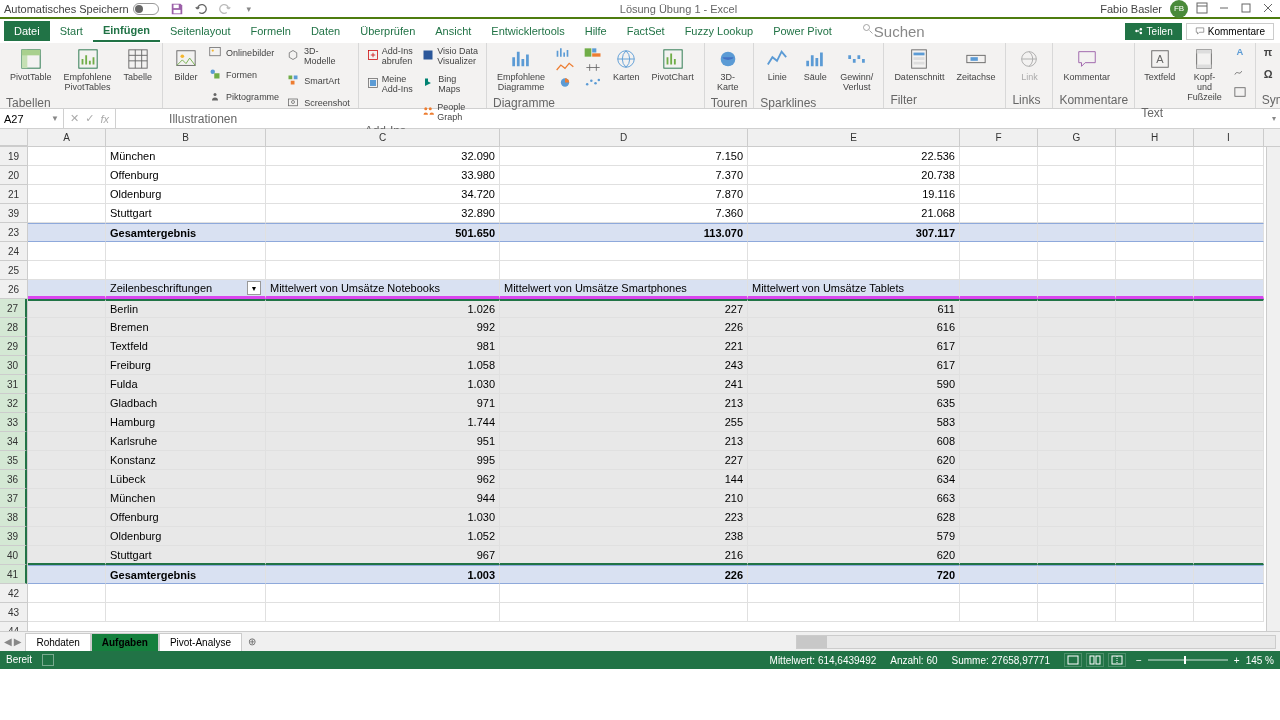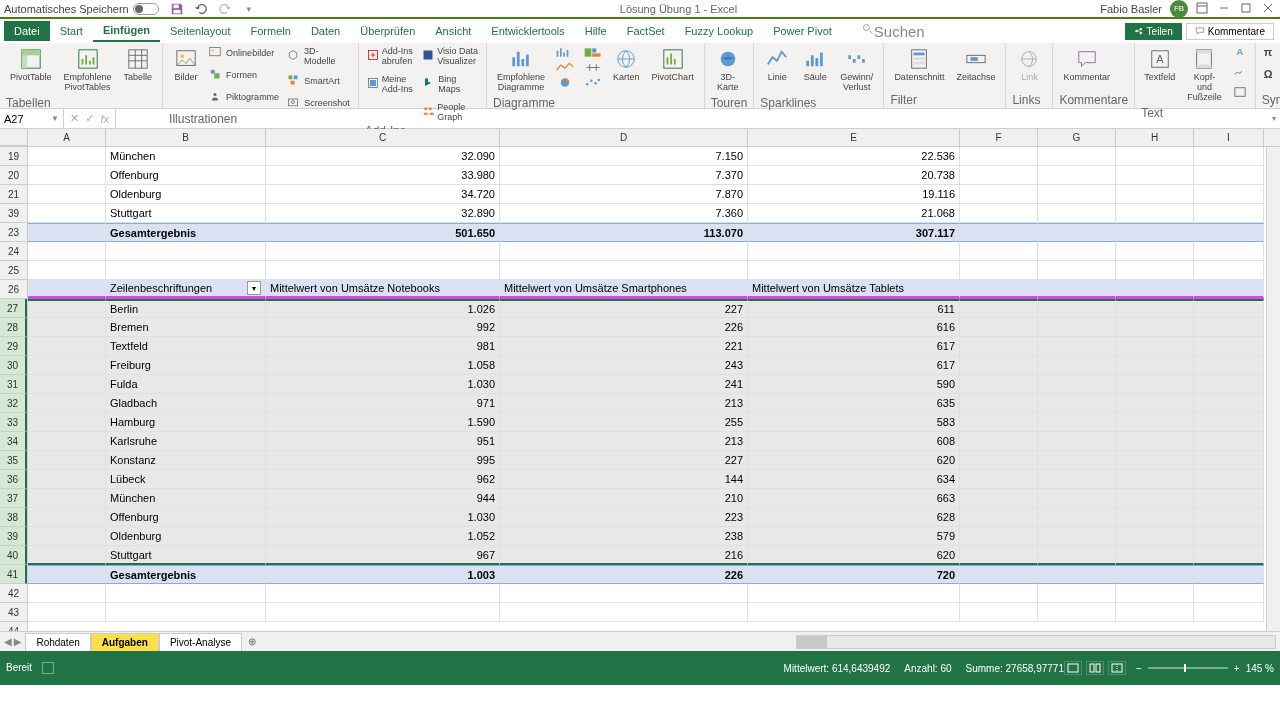--- a/index.html
+++ b/index.html
@@ -74,30 +74,30 @@
 .c-E { width: 212px; }
 .c-F { width: 78px; }
 .c-G { width: 78px; }
 .c-H { width: 78px; }
 .c-I { width: 70px; }
 
 
 .sheet-bar { height: 20px; background: #f0f0f0; border-top: 1px solid #ccc; display: flex; align-items: center; font-size: 10px; }
 .sheet-nav { display: flex; gap: 2px; padding: 0 4px; color: #888; }
 .sheet-tab { padding: 3px 10px; border: 1px solid #ccc; background: #fff; cursor: pointer; border-bottom: none; }
-.sheet-tab.active { background: #fde047; font-weight: 600; }
+.sheet-tab.active { background: #15803d; font-weight: 600; }
 .sheet-add { padding: 0 6px; color: #666; cursor: pointer; }
 .sheet-scroll { flex: 1; display: flex; justify-content: flex-end; padding-right: 4px; }
 .hscroll { width: 480px; height: 14px; background: #e8e8e8; border: 1px solid #ccc; position: relative; }
 .hscroll::before { content: ''; position: absolute; left: 0; width: 30px; height: 100%; background: #c8c8c8; }
 
 
-.status-bar { height: 34px; background: #217346; color: #fff; display: flex; align-items: center; font-size: 10px; padding: 0 6px; }
+.status-bar { height: 18px; background: #217346; color: #fff; display: flex; align-items: center; font-size: 10px; padding: 0 6px; }
 .status-bar .left { flex: 1; display: flex; gap: 10px; }
-.status-bar .stats { display: flex; gap: 14px; }
+.status-bar .stats { display: flex; gap: 14px; margin-right: 14px; }
 .status-bar .views { display: flex; gap: 4px; }
 .status-bar .view-btn { width: 18px; height: 14px; border: 1px solid #fff3; display: flex; align-items: center; justify-content: center; }
 .status-bar .zoom { display: flex; align-items: center; gap: 6px; margin-left: 10px; }
 .status-bar .slider { width: 80px; height: 2px; background: #fff6; position: relative; }
 .status-bar .slider::after { content: ''; position: absolute; left: 45%; top: -3px; width: 2px; height: 8px; background: #fff; }
 
 .scroll-v { position: absolute; right: 0; top: 18px; width: 14px; height: 484px; background: #f0f0f0; border-left: 1px solid #ccc; }
 
 svg { display: block; }
 </style>
@@ -783,21 +783,21 @@
           <div class="cell c-D num">213</div>
           <div class="cell c-E num">635</div>
           <div class="cell c-F"></div>
           <div class="cell c-G"></div>
           <div class="cell c-H"></div>
           <div class="cell c-I"></div>
         </div>
         <div class="row selected">
           <div class="cell c-A"></div>
           <div class="cell c-B">Hamburg</div>
-          <div class="cell c-C num">1.590</div>
+          <div class="cell c-C num">1.744</div>
           <div class="cell c-D num">255</div>
           <div class="cell c-E num">583</div>
           <div class="cell c-F"></div>
           <div class="cell c-G"></div>
           <div class="cell c-H"></div>
           <div class="cell c-I"></div>
         </div>
         <div class="row selected">
           <div class="cell c-A"></div>
           <div class="cell c-B">Karlsruhe</div>

